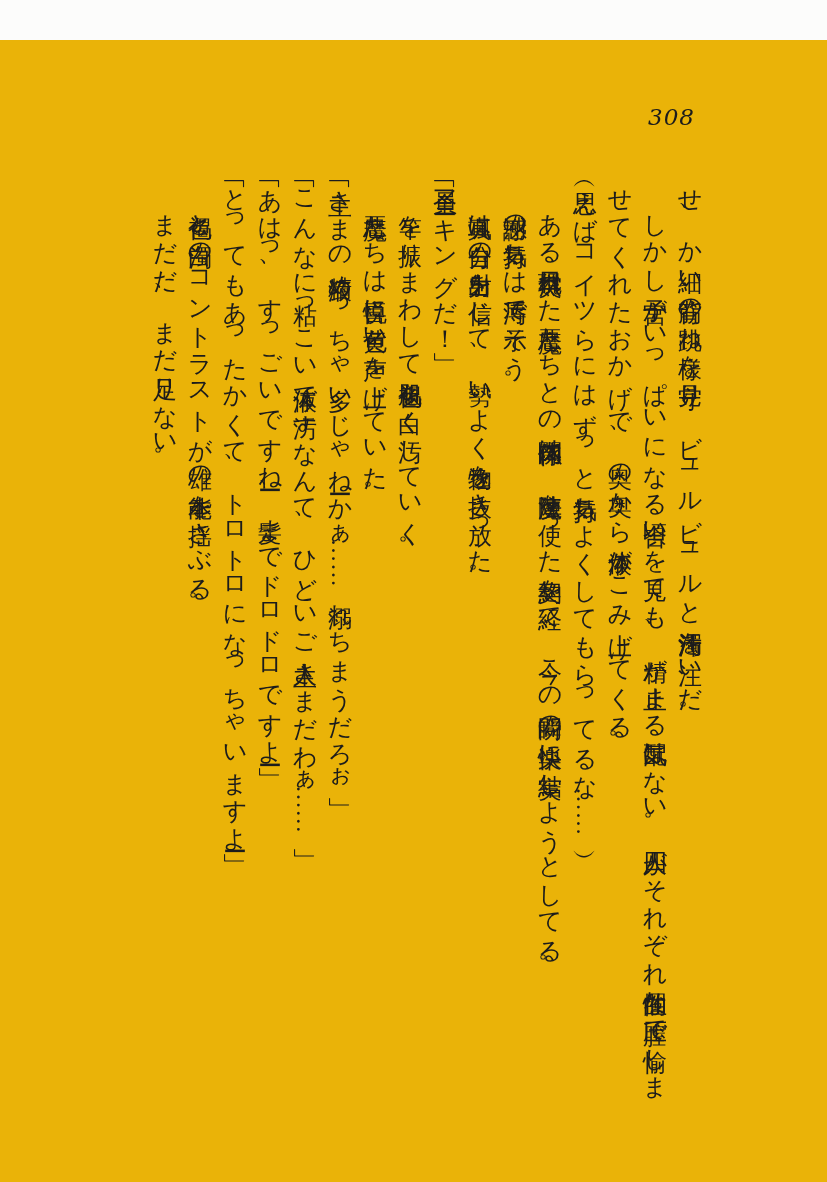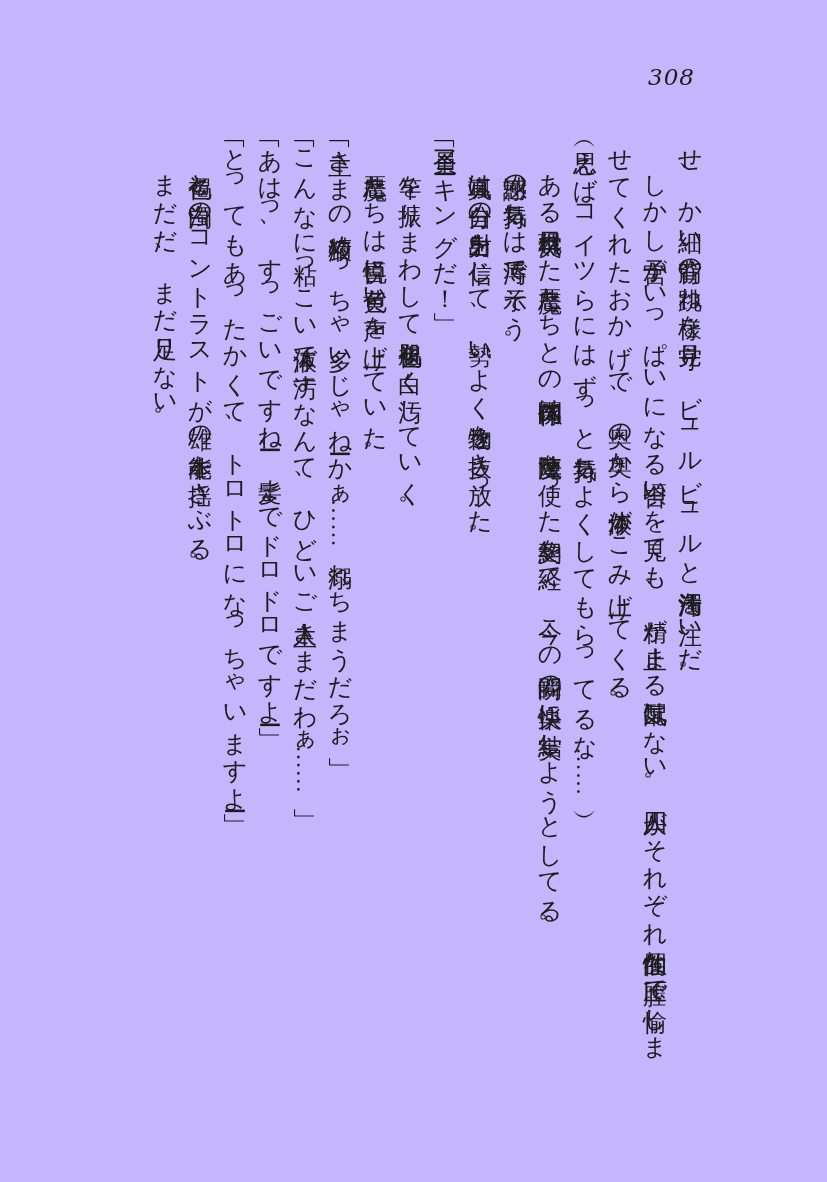--- a/index.html
+++ b/index.html
@@ -10,21 +10,22 @@
     width: 827px;
     height: 1182px;
     background: #fcfcfb;
     position: relative;
     overflow: hidden;
     font-family: "Liberation Serif", "DejaVu Serif", serif;
   }
   .book-page {
     position: absolute;
     inset: 0;
-    background: #c4b5fd;
+    background: #eab308;
+    margin-top: 40px;
   }
   .page-number {
     position: absolute;
     top: 64px;
     right: 132px;
     font-size: 23px;
     font-style: italic;
     color: #1c1c1c;
     letter-spacing: 1px;
     font-family: "DejaVu Serif", "Liberation Serif", serif;

